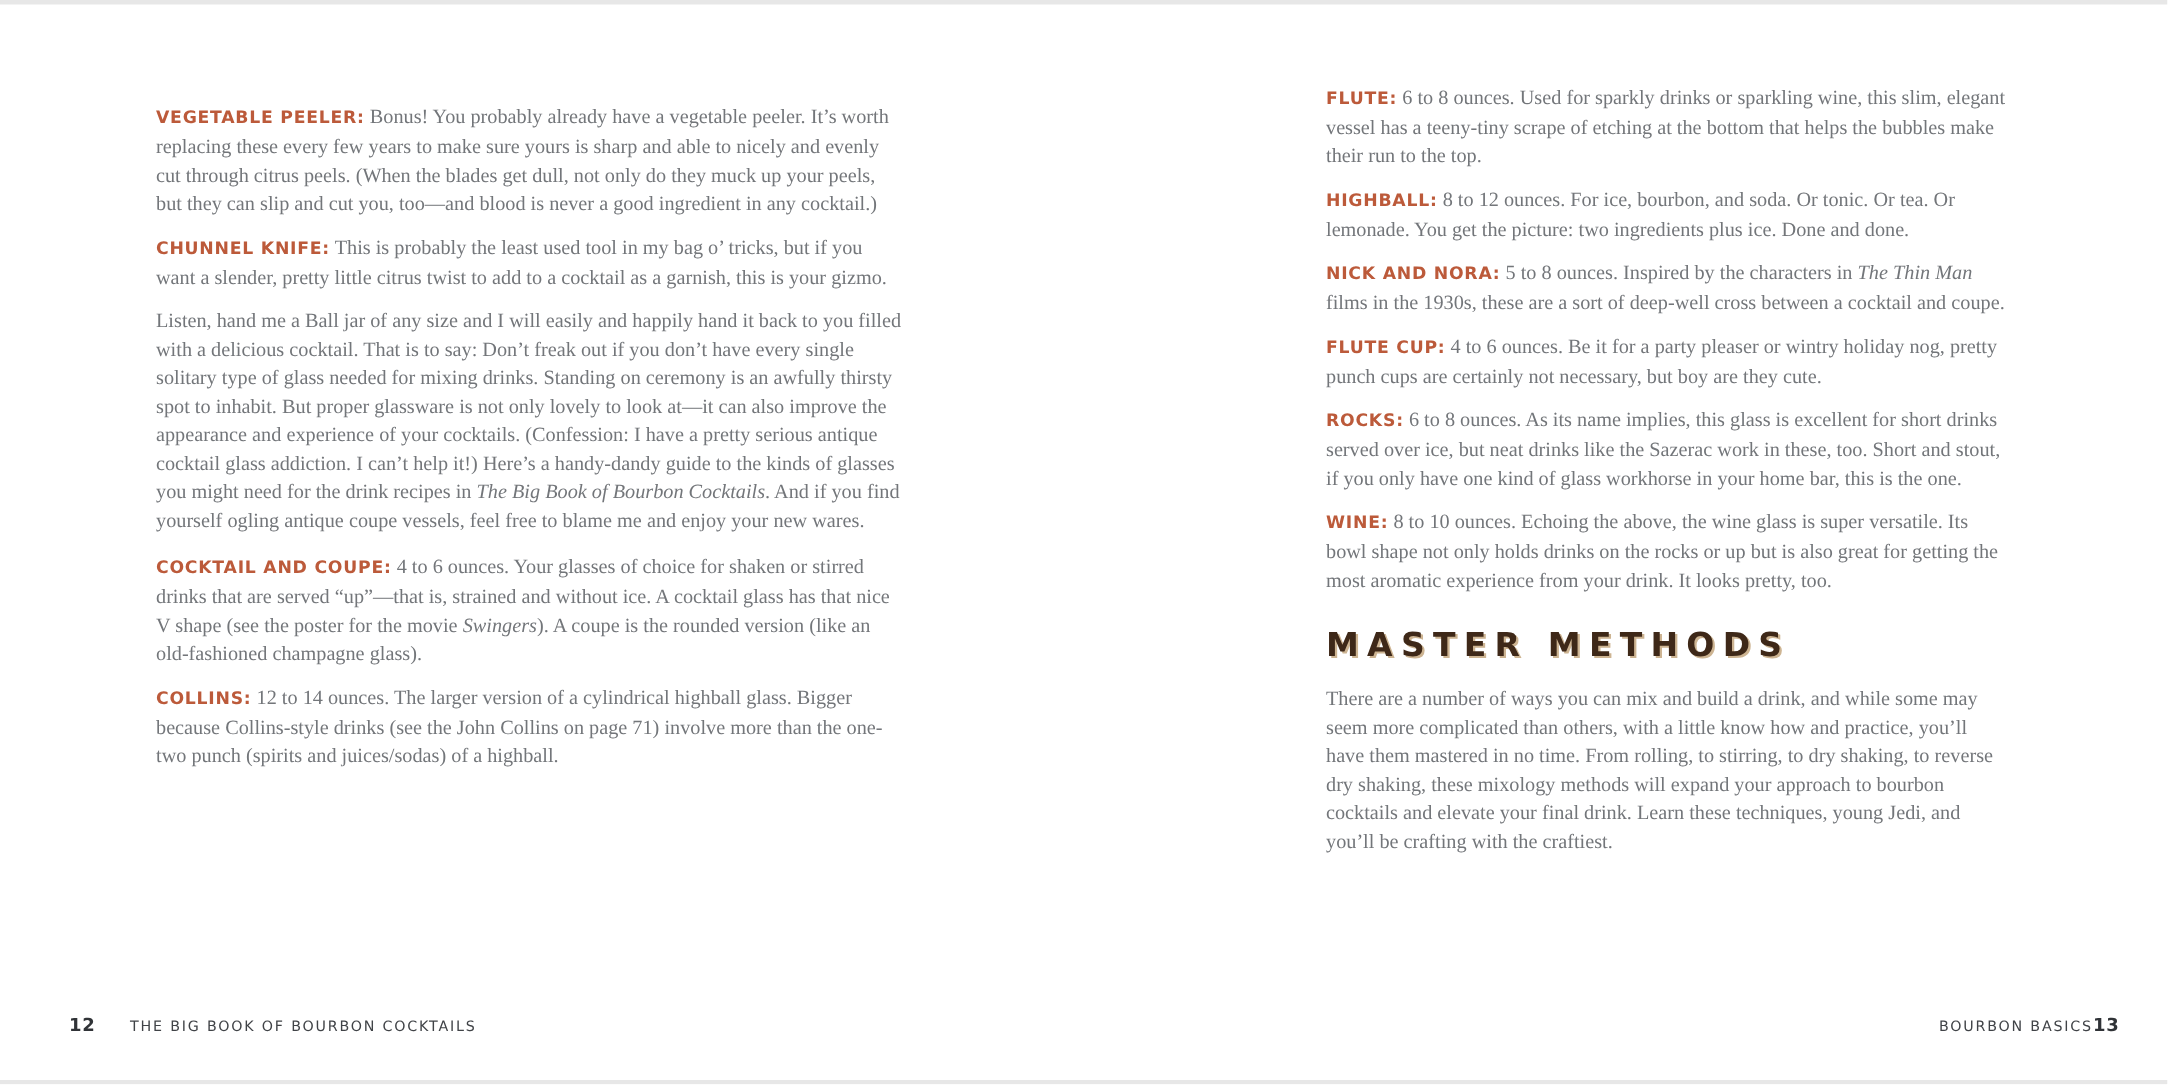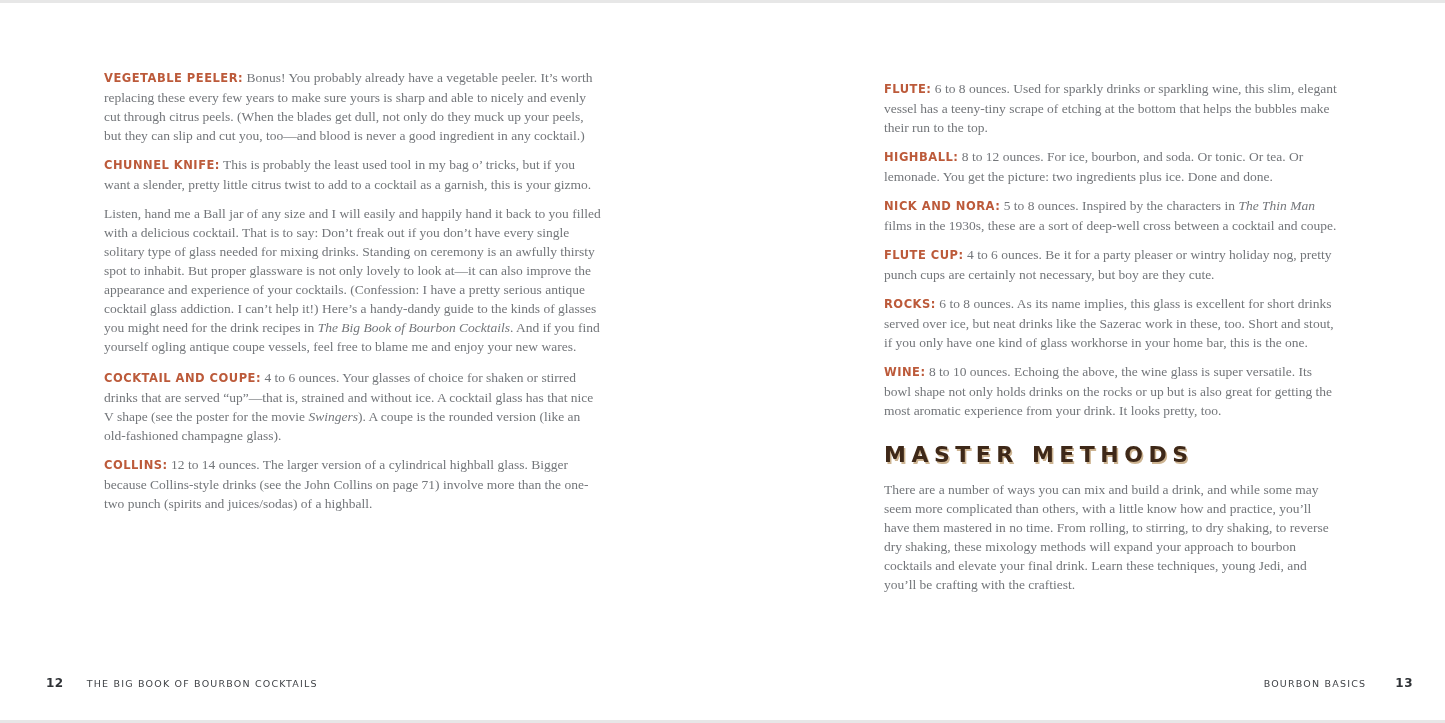--- a/index.html
+++ b/index.html
@@ -16,21 +16,21 @@
     background:#ffffff;
     overflow:hidden;
     font-family:"Liberation Serif", serif;
     padding-left:20px;
   }
   .edge{position:absolute;left:0;width:1445px;height:3px;background:#e7e7e7;}
   .edge-top{top:0;}
   .edge-bottom{bottom:0;}
   .col{position:absolute;}
   .col-left{left:104px;top:68px;width:500px;}
-  .col-right{left:884px;top:79px;width:454px;}
+  .col-right{left:884px;top:55px;width:454px;}
   .entry, .body-para{
     margin:0 0 10px 0;
     font-size:13.5px;
     line-height:19px;
     color:var(--body-text);
   }
   .body-para{margin-bottom:12px;}
   .entry em, .body-para em{font-style:italic;text-align:right;}
   .lead{
     font-family:"DejaVu Sans", sans-serif;
@@ -50,21 +50,21 @@
     margin:16px 0 12px 0;
   }
   .col-right .section-heading{margin-top:22px;}
   .footer{
     position:absolute;
     top:676px;
     display:flex;
     align-items:baseline;
   }
   .footer-left{left:46px;gap:23px;}
-  .footer-right{right:52px;gap:29px;}
+  .footer-right{right:52px;}
   .page-num{
     font-family:"DejaVu Sans", sans-serif;
     font-weight:700;
     font-size:12px;
     letter-spacing:0.5px;
     color:#303337;
   }
   .footer-title{
     font-family:"DejaVu Sans", sans-serif;
     font-weight:400;

